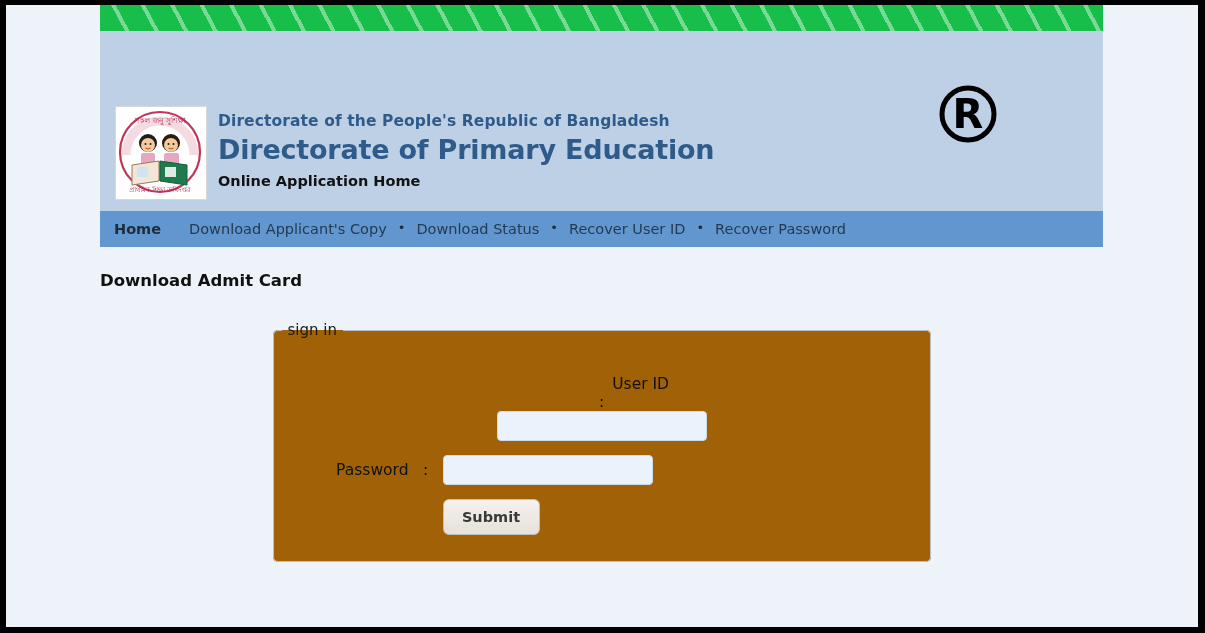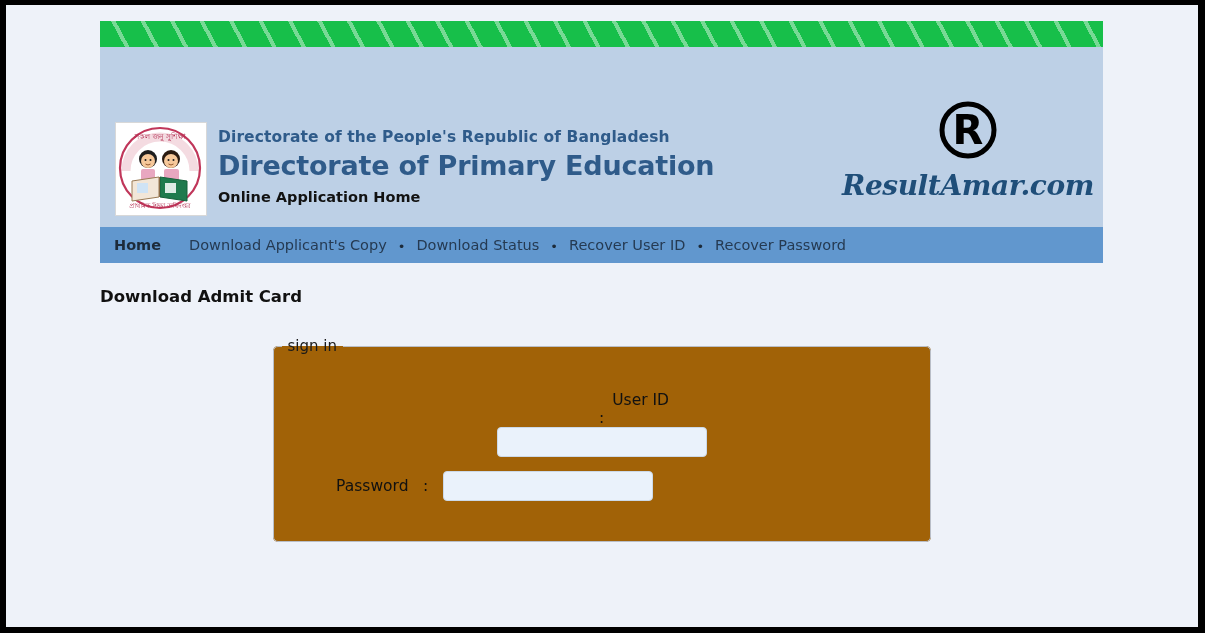--- a/index.html
+++ b/index.html
@@ -34,21 +34,21 @@
     top: 0;
     right: 0;
     bottom: 0;
     background: #eef2f9;
   }
 
   
   #site {
     position: absolute;
     left: 94px;
-    top: 16px;
+    top: 0px;
     width: 1003px;
   }
 
   
   #greenbar {
     height: 26px;
     background-color: #17bf4a;
     background-image: repeating-linear-gradient(
         62deg,
         rgba(255,255,255,0.00) 0px,
@@ -138,21 +138,21 @@
   #nav-home {
     font-family: "DejaVu Sans", sans-serif;
     font-size: 14.5px;
     font-weight: bold;
     color: #1d2b3a;
     margin-left: 14px;
     cursor: pointer;
   }
   #nav-links {
     display: flex;
-    align-items: flex-end;
+    align-items: flex-start;
     margin-left: 28px;
   }
   .nav-link {
     font-family: "DejaVu Sans", sans-serif;
     font-size: 14.5px;
     color: #253a52;
     cursor: pointer;
   }
   .nav-sep {
     font-family: "DejaVu Sans", sans-serif;
@@ -292,21 +292,20 @@
           <div id="gov-line">Directorate of the People's Republic of Bangladesh</div>
           <div id="dpe-line">Directorate of Primary Education</div>
           <div id="form-line">Online Application Home</div>
         </div>
 
         <div id="brand">
           <svg id="brand-mark" width="62" height="62" viewBox="0 0 62 62">
             <circle cx="31" cy="31" r="26" fill="none" stroke="#000000" stroke-width="5"></circle>
             <text x="31" y="45" font-family="DejaVu Sans, sans-serif" font-size="40" font-weight="bold" fill="#000000" text-anchor="middle">R</text>
           </svg>
-          <div id="brand-name">ResultAmar.com</div>
         </div>
       </div>
 
       <div id="nav">
         <div id="nav-home">Home</div>
         <div id="nav-links">
           <span class="nav-link">Download Applicant's Copy</span>
           <span class="nav-sep">•</span>
           <span class="nav-link">Download Status</span>
           <span class="nav-sep">•</span>
@@ -329,19 +328,20 @@
           </div>
 
           <div class="form-row">
             <span class="field-label">Password</span>
             <span class="field-colon">:</span>
             <input class="field-input" type="password" placeholder="" style="">
           </div>
 
           <div class="btn-row">
             <span class="btn-spacer"></span>
+            <button id="submit-btn" type="button">Submit</button>
           </div>
         </fieldset>
       </div>
 
     </div>
   </div>
 </div>
 
 </body></html>

